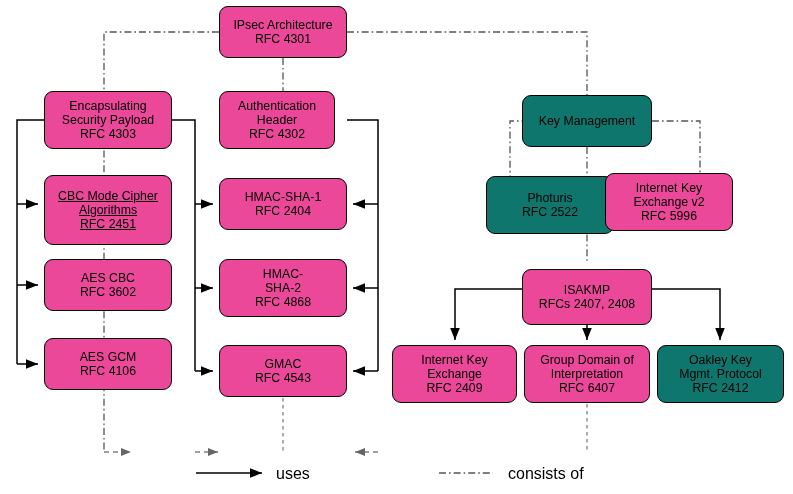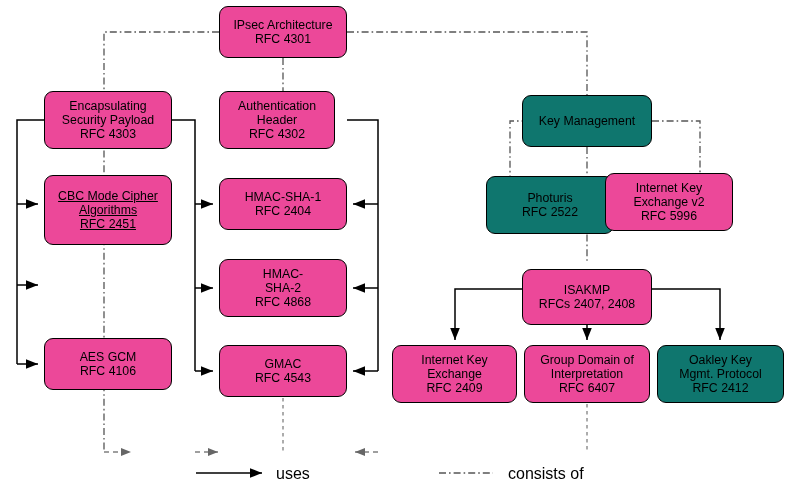--- a/index.html
+++ b/index.html
@@ -99,20 +99,24 @@
 Security Payload
 RFC 4303</span>
   </div>
 
   <div class="node blue" style="left:44px;top:175px;width:128px;height:70px;text-decoration:underline;">
     <span class="txt">CBC Mode Cipher
 Algorithms
 RFC 2451</span>
   </div>
 
+  <div class="node blue" style="left:44px;top:259px;width:128px;height:52px;">
+    <span class="txt">AES CBC
+RFC 3602</span>
+  </div>
 
   <div class="node blue" style="left:44px;top:338px;width:128px;height:52px;">
     <span class="txt">AES GCM
 RFC 4106</span>
   </div>
 
   <div class="node blue" style="left:219px;top:91px;width:116px;height:58px;">
     <span class="txt">Authentication
 Header
 RFC 4302</span>

